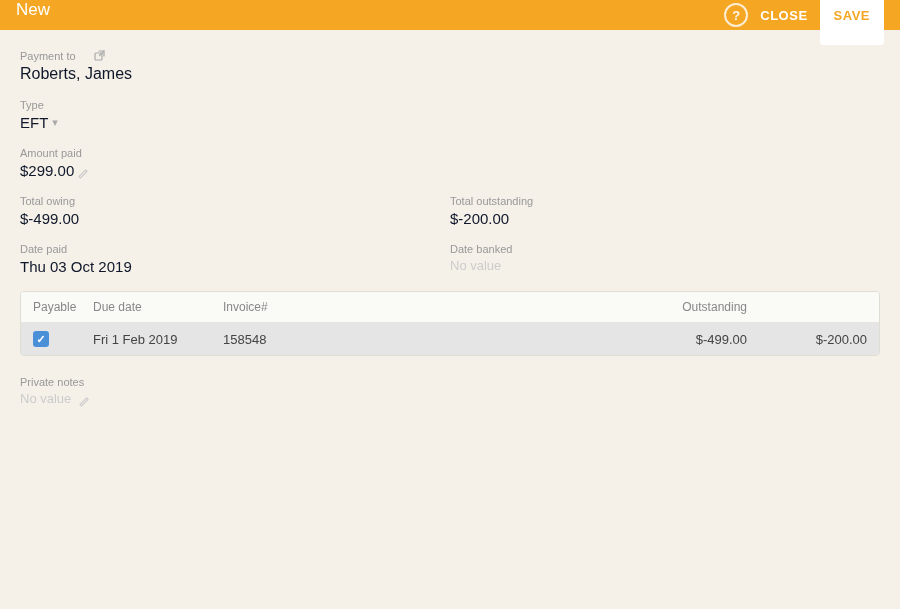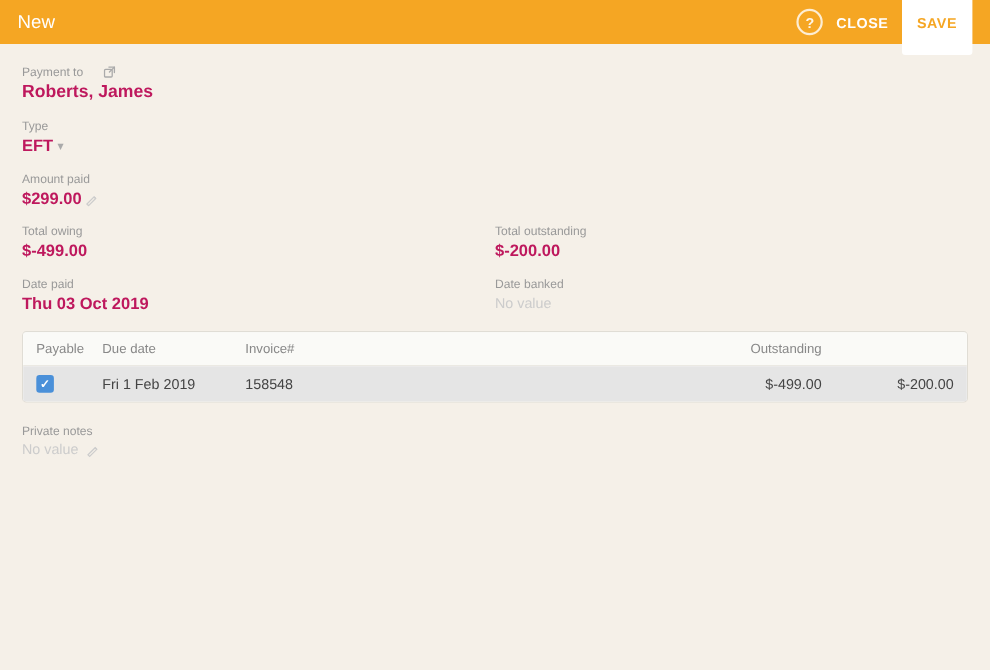--- a/index.html
+++ b/index.html
@@ -7,23 +7,22 @@
       font-family: -apple-system, BlinkMacSystemFont, 'Segoe UI', sans-serif;
       background: #f5f0e8;
       width: 900px;
       height: 609px;
       overflow: hidden;
     }
 
     
     .header {
       background: #f5a623;
-      height: 40px;
-      display: flex;
-      align-items: center;
+      height: 30px;
+      display: flex;
       padding: 0 16px;
       justify-content: space-between;
     }
     .header-title {
       color: #fff;
       font-size: 17px;
       font-weight: 500;
     }
     .header-actions {
       display: flex;
@@ -77,22 +76,22 @@
     .field-label {
       font-size: 11px;
       color: #999;
       margin-bottom: 3px;
       display: flex;
       align-items: center;
       gap: 18px;
     }
     .field-value {
       font-size: 15px;
-      color: #be185d;
-      font-weight: 700;
+      color: #0f172a;
+      font-weight: 400;
     }
     .field-value.large {
       font-size: 16px;
     }
     .external-link-icon {
       display: inline-block;
       width: 12px;
       height: 12px;
       color: #aaa;
       cursor: pointer;

